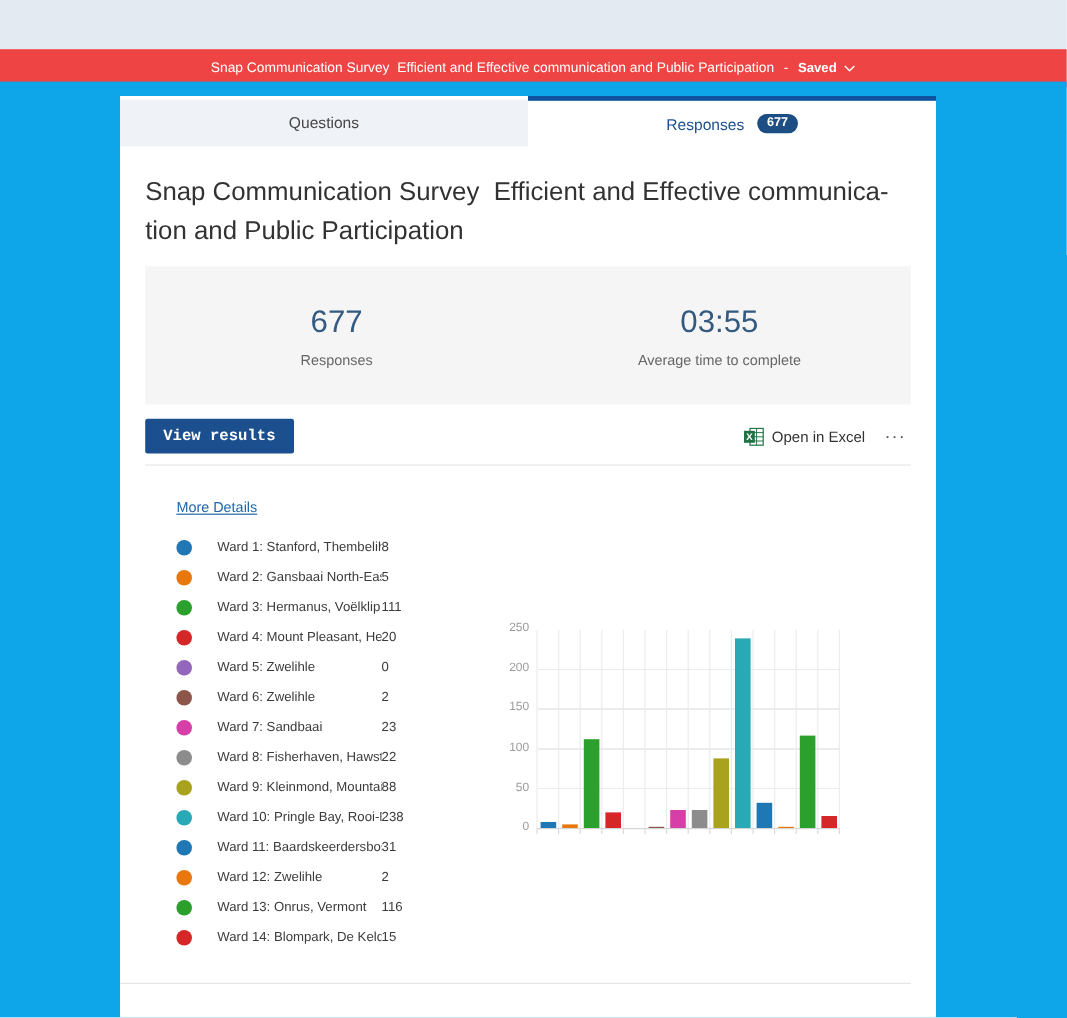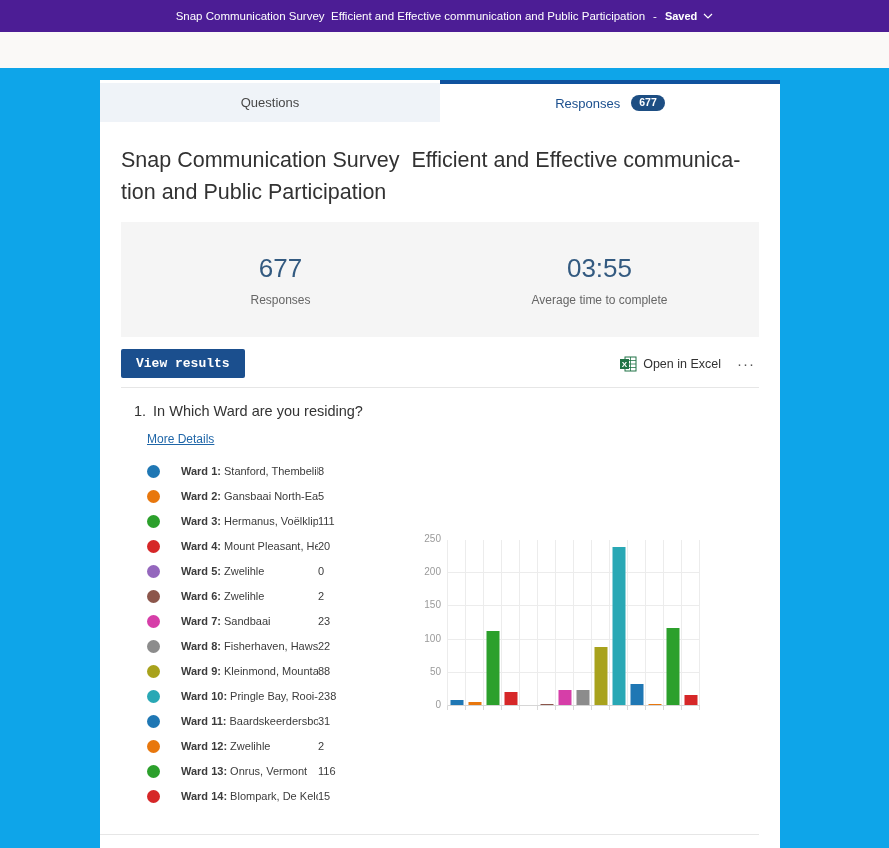--- a/index.html
+++ b/index.html
@@ -4,23 +4,24 @@
 <style>
   * { box-sizing: border-box; margin: 0; padding: 0; }
   html,body { width:889px; height:848px; overflow:hidden; }
   body {
     font-family: "Liberation Sans", sans-serif;
     background: #e4eaf1;
     position: relative;
   }
   
   .app-header {
-    height:32px; background:#4c1d95; color:#fff;
+    height:32px; background:#ef4444; color:#fff;
     display:flex; align-items:center; justify-content:center; gap:8px;
     font-size:11.5px;
+    margin-top:41px;
   }
   .preserve { white-space: pre-wrap; }
   .saved-group { display:inline-flex; align-items:center; gap:6px; cursor:pointer; }
   .saved-label { font-weight:bold; font-size:11px; }
   
   .toolbar-strip { height:36px; background:#faf9f7; }
   
   .page-bg { position:absolute; left:0; top:68px; right:0; bottom:0; background:#0ea5e9; }
   .card {
     position:absolute; left:100px; top:12px; width:680px; height:768px;
@@ -64,21 +65,21 @@
   .more-details {
     display:inline-block; margin-left:13px; margin-top:13px;
     font-size:12px; color:#1f66a8; text-decoration:underline; cursor:pointer;
   }
   .viz-row { display:flex; margin-left:13px; margin-top:17px; align-items:flex-start; }
   
   .legend { width:300px; flex:none; }
   .legend-row { display:flex; align-items:center; height:14px; margin-bottom:11px; font-size:11px; color:#3b3b3b; }
   .legend-dot { width:13px; height:13px; border-radius:50%; flex:none; margin-right:21px; }
   .legend-name { width:137px; flex:none; white-space:nowrap; overflow:hidden; }
-  .legend-name b { font-weight:bold; }
+  .legend-name b { font-weight:normal; }
   .legend-value { flex:none; }
   
   .chart { flex:none; margin-top:76px; position:relative; }
   .plot {
     position:relative; width:253px; height:166px;
     border-bottom:1px solid #d6d6d6; border-left:1px solid #ececec;
     background-image: repeating-linear-gradient(to top, transparent 0 32.2px, #ececec 32.2px 33.2px);
     display:flex;
   }
   .bar-slot { flex:1; position:relative; border-right:1px solid #ececec; }
@@ -144,23 +145,20 @@
             </svg>
             <span>Open in Excel</span>
           </span>
           <span class="more-options">···</span>
         </div>
       </div>
 
       <div class="divider"></div>
 
       <div class="question-section">
-        <div class="question-title">
-          <span class="q-num">1.</span><span>In Which Ward are you residing?</span>
-        </div>
         <a class="more-details">More Details</a>
 
         <div class="viz-row">
           <div class="legend">
               <div class="legend-row">
                 <span class="legend-dot" style="background: rgb(31, 119, 180);"></span>
                 <span class="legend-name"><b>Ward 1:</b> Stanford, Thembelihle</span>
                 <span class="legend-value">8</span>
               </div>
               <div class="legend-row">

